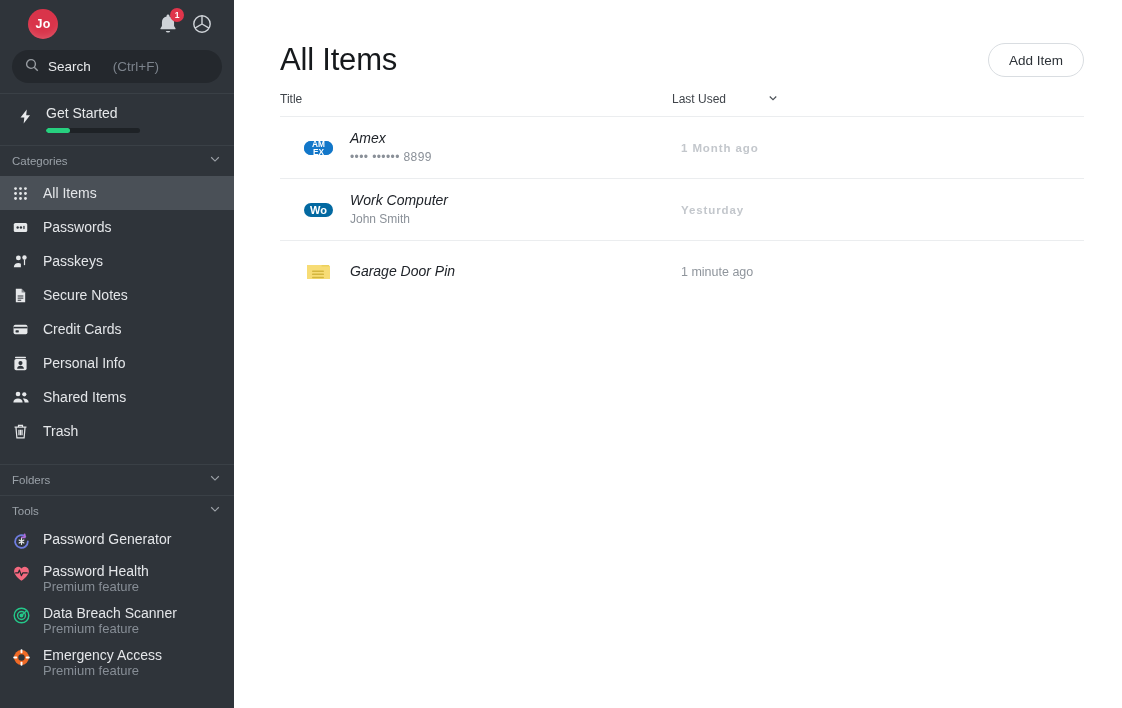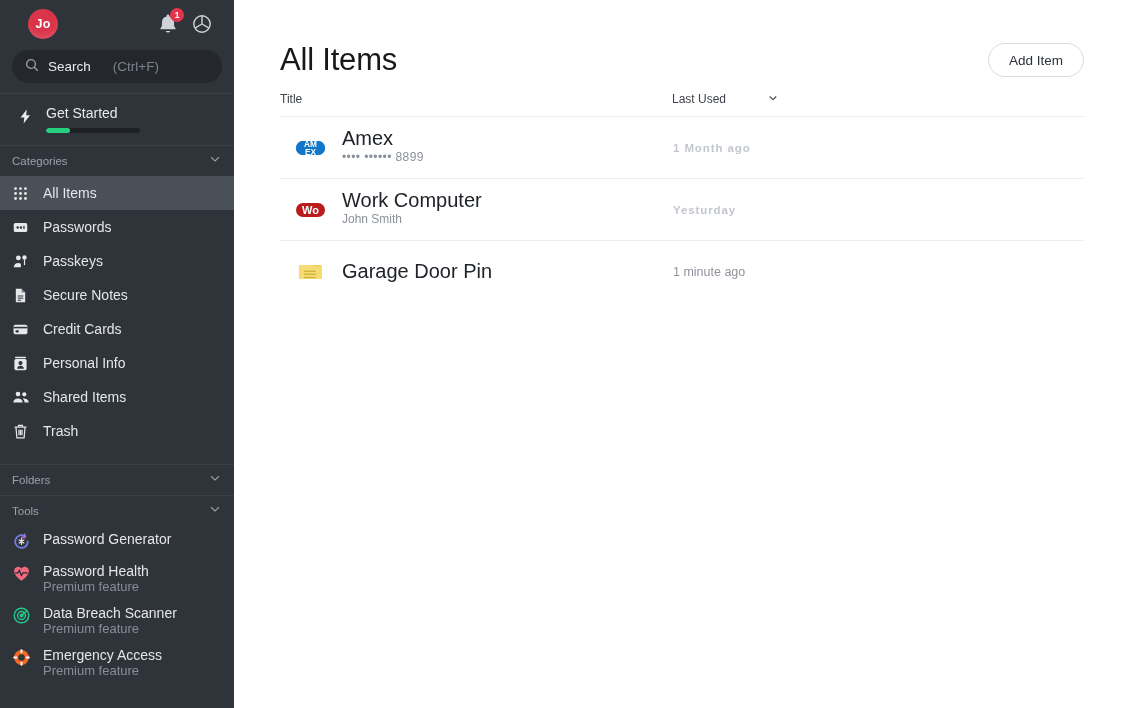--- a/index.html
+++ b/index.html
@@ -145,23 +145,24 @@
     border-bottom: 1px solid #ebedef;
     cursor: pointer;
   }
   .row:last-child { border-bottom: none; }
   .row-icon { flex: 0 0 44px; display: flex; align-items: center; justify-content: flex-start; padding-left: 16px; }
   .tile {
     width: 29px; height: 14px; border-radius: 8px;
     display: flex; align-items: center; justify-content: center;
     color: #fff; font-size: 11px; font-weight: 600;
     overflow: hidden;
+    margin-left: 8px;
   }
   .row-text { flex: 0 0 348px; padding-left: 17px; }
-  .row-title { font-size: 20px; color: #20242a; line-height: 19px; }
+  .row-title { font-size: 14px; color: #20242a; line-height: 19px; font-style: italic; }
   .row-sub   { font-size: 12px; color: #8a9098; line-height: 17px; margin-top: 1px; }
   .row-sub.dots { letter-spacing: .4px; }
   .row-time { font-size: 11.5px; color: #c3c7cc; }
   .row-time.bold { font-weight: 700; letter-spacing: .9px; }
   .row-time.plain { color: #8f959c; font-weight: 400; letter-spacing: 0; font-size: 12.5px; }
 </style>
 </head>
 <body>
 
 <div class="app">
@@ -450,21 +451,21 @@
         </div>
         <div class="row-text">
           <div class="row-title">Amex</div>
           <div class="row-sub dots">•••• •••••• 8899</div>
         </div>
         <div class="row-time bold">1 Month ago</div>
       </div>
 
       <div class="row">
         <div class="row-icon">
-          <div class="tile" style="background:#b91c1c">Wo</div>
+          <div class="tile" style="background:#0369a1">Wo</div>
         </div>
         <div class="row-text">
           <div class="row-title">Work Computer</div>
           <div class="row-sub">John Smith</div>
         </div>
         <div class="row-time bold">Yesturday</div>
       </div>
 
       <div class="row">
         <div class="row-icon">

